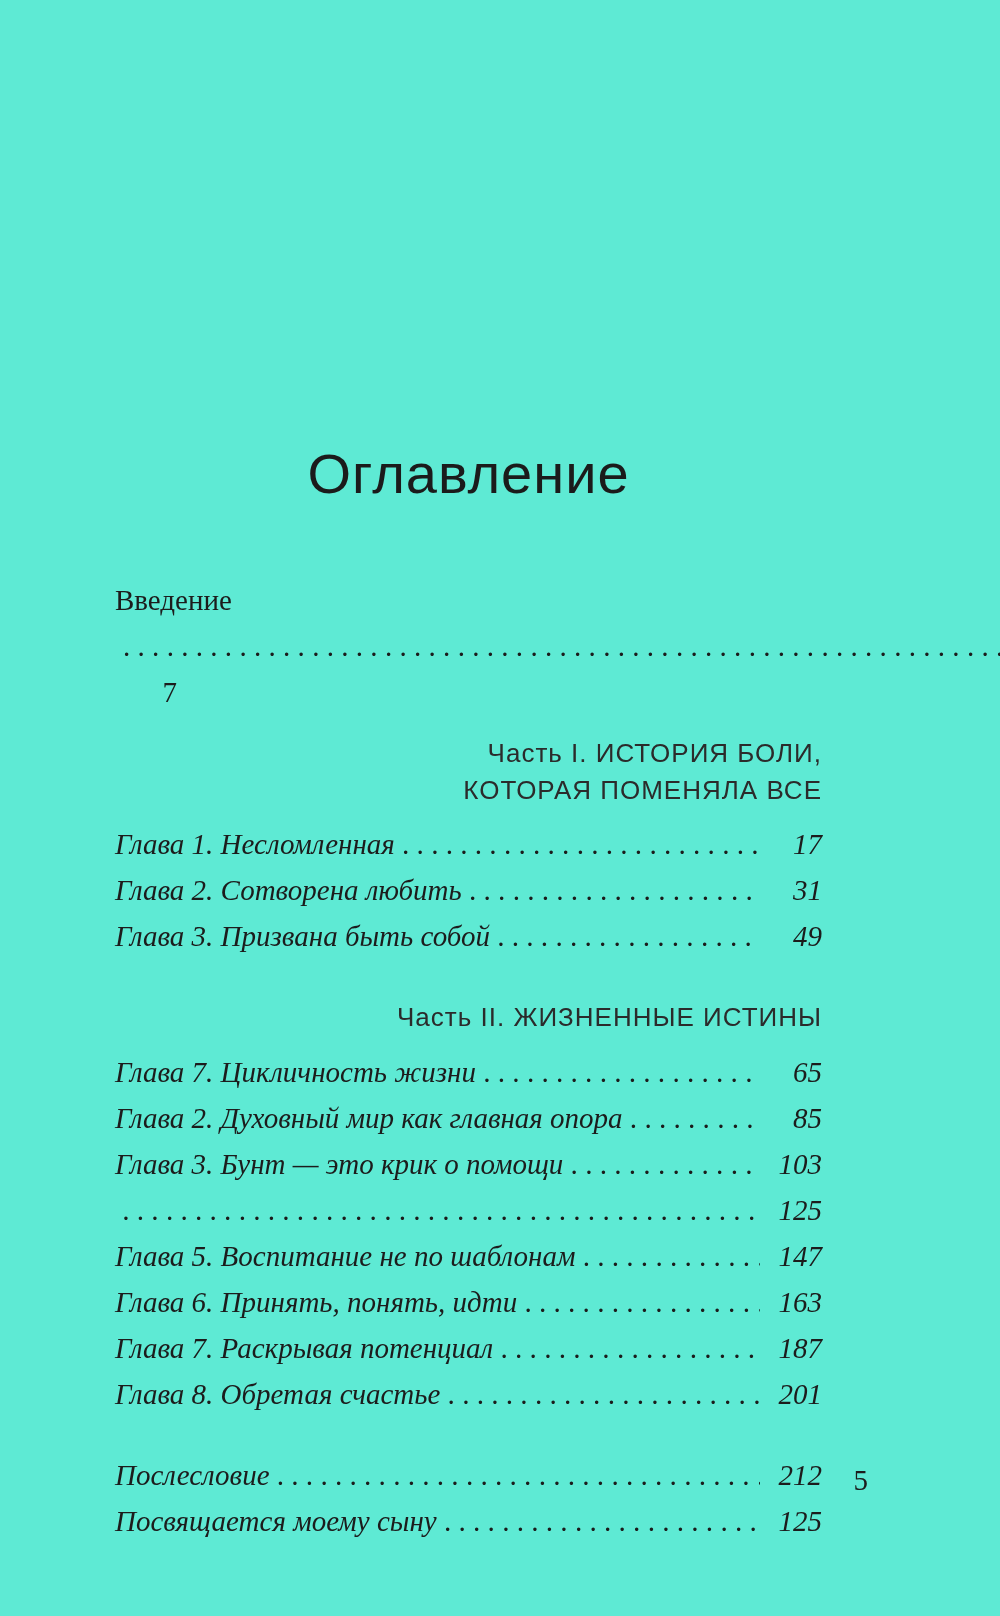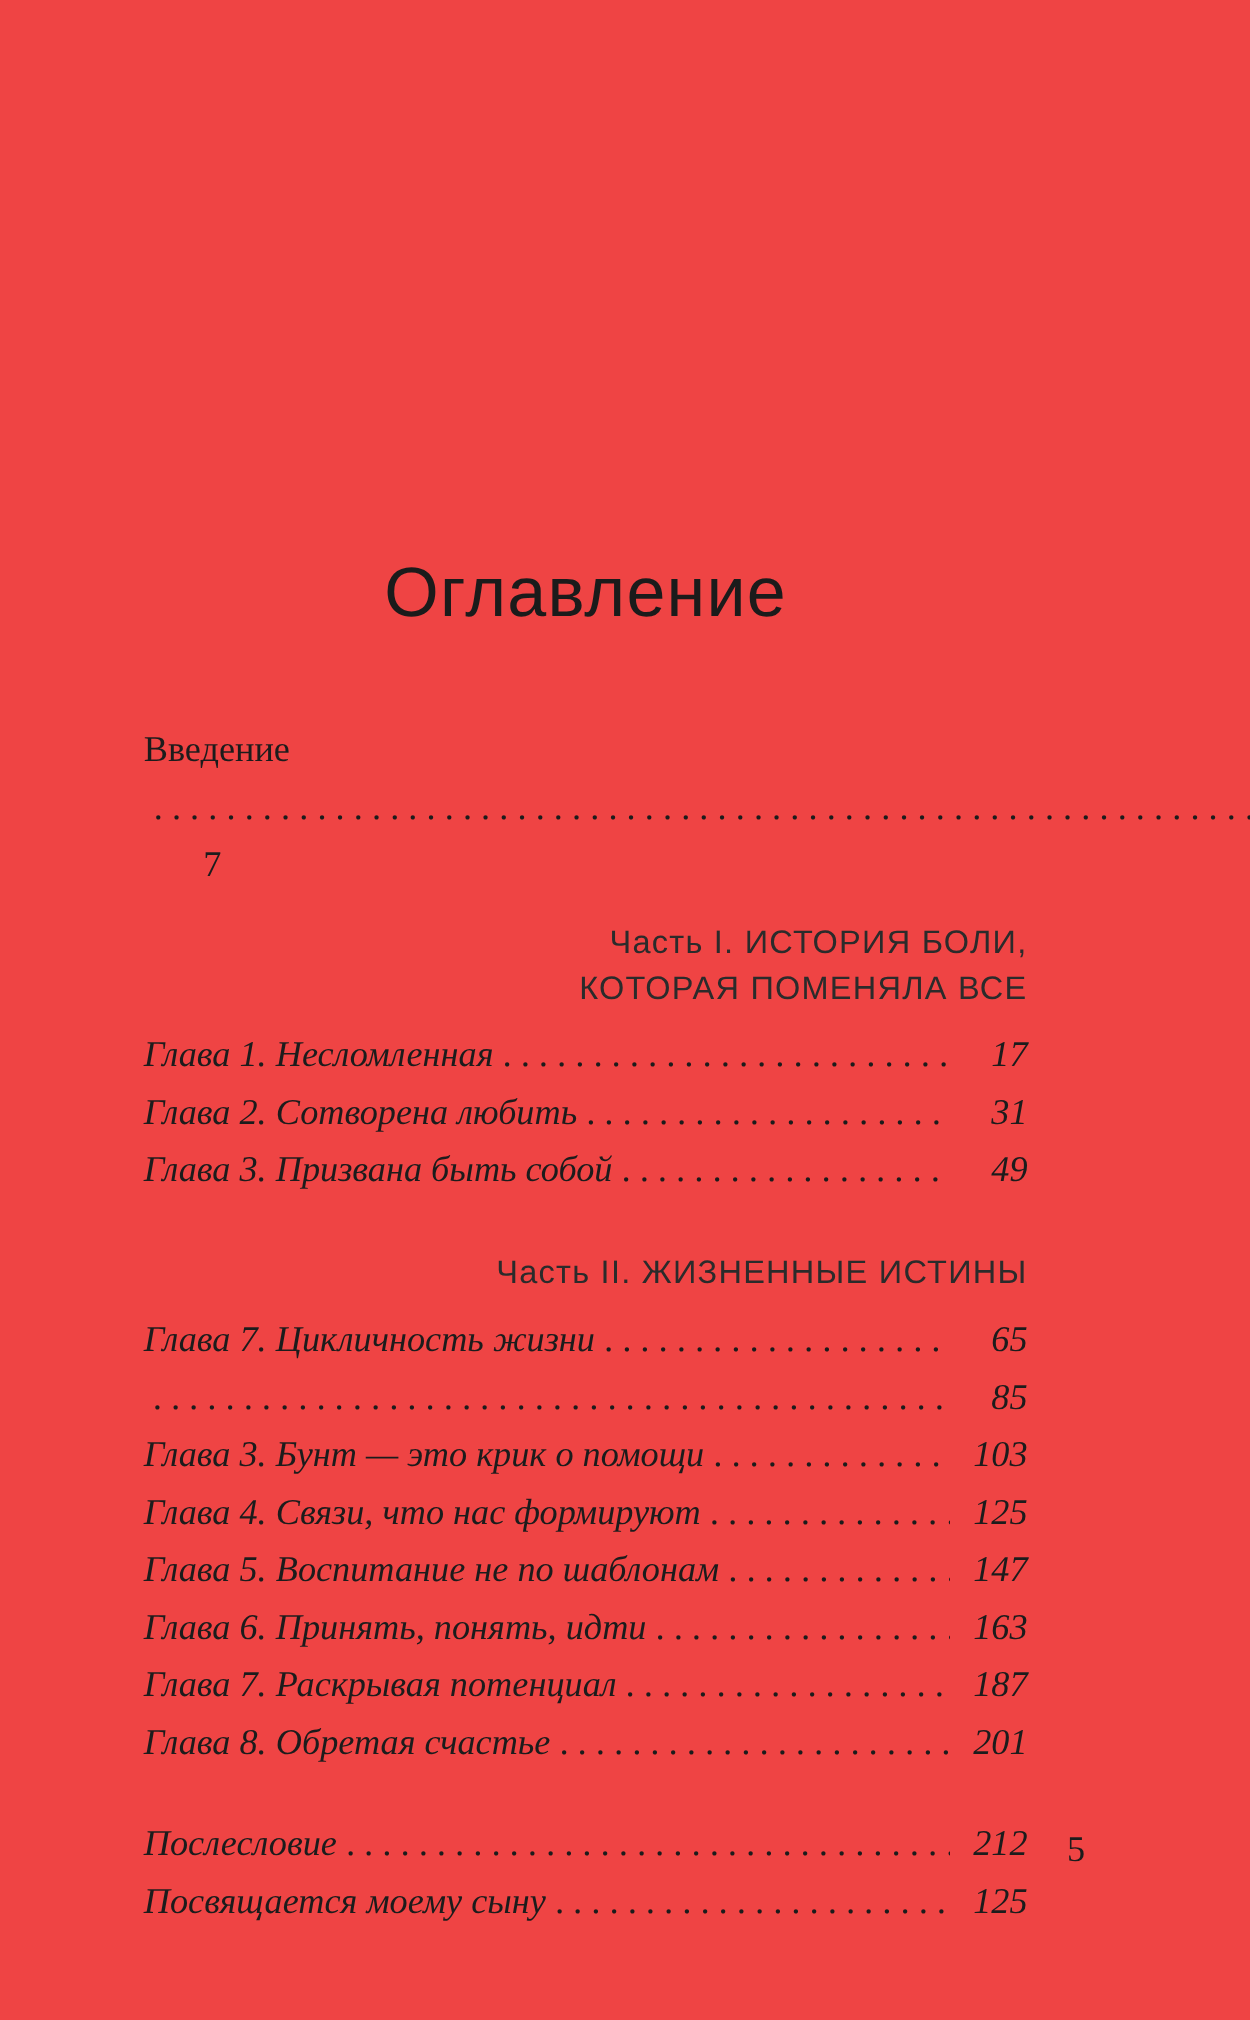--- a/index.html
+++ b/index.html
@@ -1,20 +1,20 @@
 <!DOCTYPE html>
 <html lang="ru"><head>
 <meta charset="utf-8">
 <style>
   html, body { margin: 0; padding: 0; background: #ffffff; }
   .page {
     position: relative;
     width: 1000px;
     height: 1616px;
-    background: #ef4444;
+    background: #5eead4;
     overflow: hidden;
     font-family: "Liberation Serif", serif;
     color: #1c1c1c;
   }
   .toc {
     position: absolute;
     left: 115px;
     top: 0;
     width: 707px;
   }
@@ -119,30 +119,30 @@
       <span class="part-line">Часть II. ЖИЗНЕННЫЕ ИСТИНЫ</span>
     </h2>
 
     <div class="rows rows-2">
       <div class="row">
         <span class="label">Глава 7. Цикличность жизни</span>
         <span class="leader" aria-hidden="true">................................................................................</span>
         <span class="pagenum">65</span>
       </div>
       <div class="row">
+        <span class="label">Глава 2. Духовный мир как главная опора</span>
         <span class="leader" aria-hidden="true">................................................................................</span>
         <span class="pagenum">85</span>
       </div>
       <div class="row">
         <span class="label">Глава 3. Бунт — это крик о помощи</span>
         <span class="leader" aria-hidden="true">................................................................................</span>
         <span class="pagenum">103</span>
       </div>
       <div class="row">
-        <span class="label">Глава 4. Связи, что нас формируют</span>
         <span class="leader" aria-hidden="true">................................................................................</span>
         <span class="pagenum">125</span>
       </div>
       <div class="row">
         <span class="label">Глава 5. Воспитание не по шаблонам</span>
         <span class="leader" aria-hidden="true">................................................................................</span>
         <span class="pagenum">147</span>
       </div>
       <div class="row">
         <span class="label">Глава 6. Принять, понять, идти</span>

